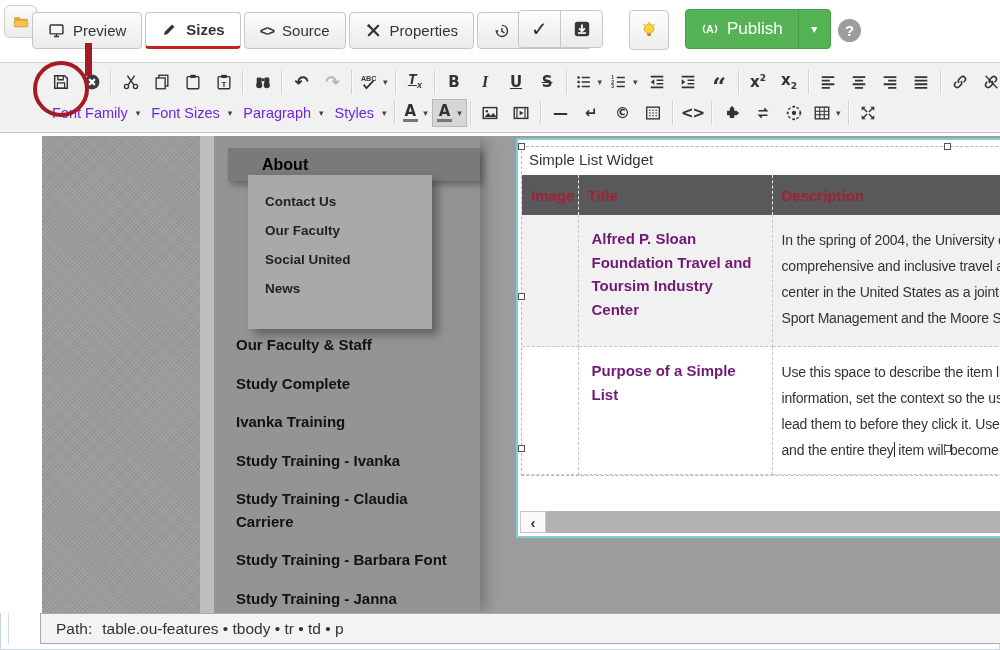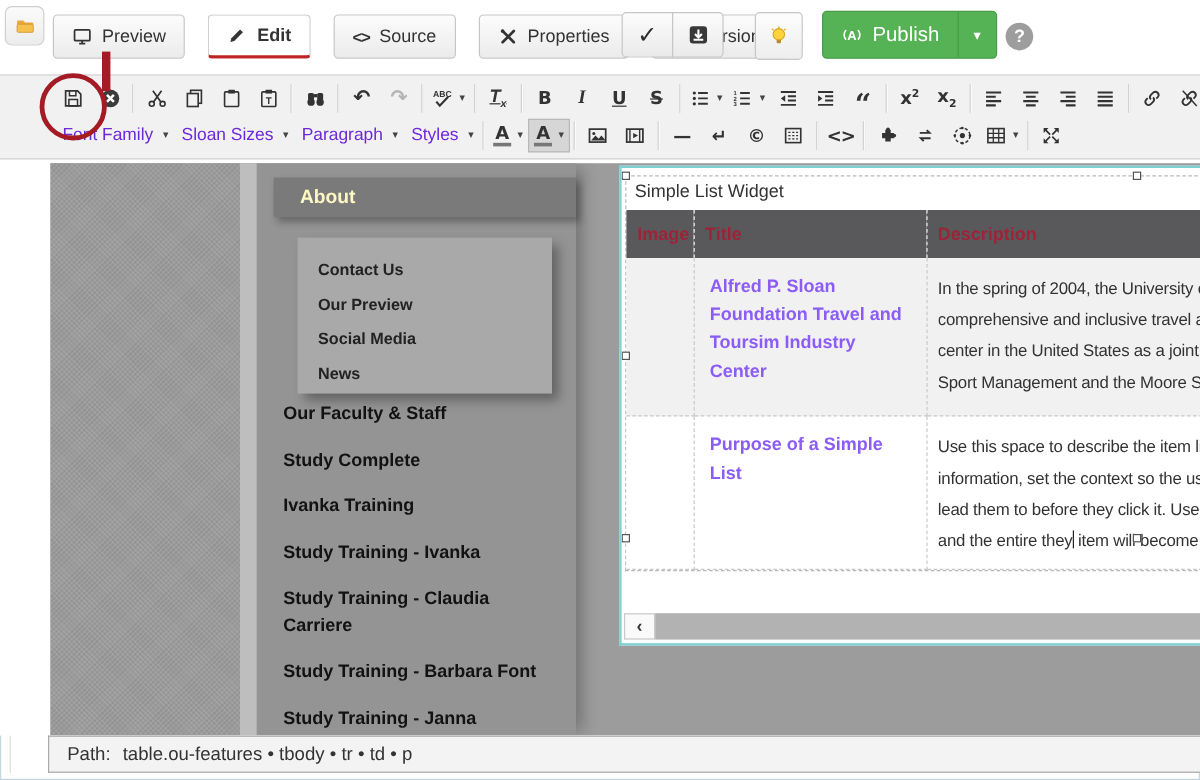--- a/index.html
+++ b/index.html
@@ -3,21 +3,21 @@
 <meta charset="utf-8">
 <style>
   html,body{margin:0;padding:0}
   body{width:1000px;height:650px;position:relative;overflow:hidden;background:#fff;
        font-family:"Liberation Sans",sans-serif;box-shadow:inset 0 0 0 1px #c6d6de}
   
   .topbar{position:absolute;left:0;top:0;width:1000px;height:62px;background:#fff}
   .left-line{position:absolute;left:8px;top:0;width:1px;height:644px;background:#dcdcdc}
   .folder-btn{position:absolute;left:4px;top:5px;width:31px;height:31px;border:1px solid #cfcfcf;
       border-radius:6px;background:linear-gradient(#fbfbfb,#ececec);display:flex;align-items:center;justify-content:center}
-  .tabs{position:absolute;left:44px;top:12px;display:flex;gap:19px}
+  .tabs{position:absolute;left:32px;top:12px;display:flex;gap:3px}
   .tab{height:37px;display:flex;align-items:center;gap:8px;padding:0 15px;border:1px solid #c6c6c6;
       border-radius:4px;background:linear-gradient(#fcfcfc,#ebebeb);font-size:15px;color:#333;box-sizing:border-box;cursor:default}
   .tab.active{background:#fff;font-weight:bold;border-bottom:3px solid #bf2323}
   .tab .ic{width:17px;height:17px}
   .tab .glyph{font-weight:bold;font-size:14px;letter-spacing:-1px}
   .btn-group{position:absolute;left:518px;top:10px;display:flex}
   .action-btn{width:43px;height:38px;border:1px solid #c6c6c6;background:linear-gradient(#fcfcfc,#eaeaea);
       display:flex;align-items:center;justify-content:center;box-sizing:border-box}
   .action-btn:first-child{border-radius:4px 0 0 4px}
   .action-btn:last-child{border-radius:0 4px 4px 0;margin-left:-1px}
@@ -46,56 +46,56 @@
   .tb-btn.disabled .glyph{color:#b5b5b5}
   .tb-label{font-size:14.5px;color:#6d28d9;padding:0 3px;white-space:nowrap}
   .caret{font-size:9px;color:#444;margin-left:2px;font-family:"DejaVu Sans",sans-serif}
   .tb-sep{width:1px;height:24px;background:#d2d2d2;border-right:1px solid #fafafa;margin:0 3px;flex:0 0 auto}
   .ic{width:18px;height:18px;flex:0 0 auto}
   [data-name="undo-button"] .glyph,[data-name="redo-button"] .glyph{font-size:17px;font-weight:bold}
   [data-name="italic-button"] .glyph{font-style:italic;font-family:"Liberation Serif",serif;font-size:16px}
   [data-name="underline-button"] .glyph{text-decoration:underline}
   [data-name="strikethrough-button"] .glyph{text-decoration:line-through}
   [data-name="blockquote-button"] .glyph{font-family:"DejaVu Serif",serif;font-size:24px;line-height:8px;padding-top:10px}
-  [data-name="remove-format-button"] .glyph{font-style:italic;font-family:Liberation Sans, sans-serif;text-decoration:underline}
+  [data-name="remove-format-button"] .glyph{font-style:italic;font-family:Liberation Mono, monospace;text-decoration:underline}
   [data-name="text-color-button"] .glyph,[data-name="background-color-button"] .glyph{border-bottom:3px solid #777;padding:0 2px}
   [data-name="horizontal-rule-button"] .glyph{font-weight:bold}
   [data-name="source-code-button"] .glyph,[data-name="tab-source"] .glyph{letter-spacing:-1px}
   
   .anno-line{position:absolute;left:85px;top:43px;width:7px;height:33px;background:#a41b26;z-index:40}
   .anno-circle{position:absolute;left:33px;top:61px;width:48px;height:48px;border:4px solid #a41b26;border-radius:50%;z-index:40}
   
   .canvas{position:absolute;left:0;top:133px;width:1000px;height:480px;background:#fff;overflow:hidden}
   .page-bg{position:absolute;left:42px;top:3px;width:958px;height:477px;background:#9c9c9c;overflow:hidden}
   .texture{position:absolute;left:0;top:0;width:158px;height:477px;background-color:#9b9b9b;
      background-image:repeating-linear-gradient(45deg,rgba(255,255,255,.08) 0 1px,transparent 1px 3px),
                       repeating-linear-gradient(135deg,rgba(0,0,0,.06) 0 1px,transparent 1px 3px)}
   .strip{position:absolute;left:158px;top:0;width:14px;height:477px;background:#bebebe}
   .navpanel{position:absolute;left:172px;top:0;width:266px;height:477px;background:#949494;
      box-shadow:10px 0 12px -4px rgba(0,0,0,.25)}
   .about-bar{position:absolute;left:14px;top:12px;width:252px;height:33px;background:#7a7a7a;
-     box-shadow:3px 4px 6px rgba(0,0,0,.3);color:#fef9c3;font-weight:bold;font-size:16px;line-height:33px;
-     padding-left:22px;box-sizing:border-box}
-  .submenu{position:absolute;left:34px;top:62px;width:212px;background:#a9a9a9;
-     box-shadow:6px 6px 9px rgba(0,0,0,.35);padding:12px 0 2px;box-sizing:border-box}
+     box-shadow:3px 4px 6px rgba(0,0,0,.3);color:#000000;font-weight:bold;font-size:16px;line-height:33px;
+     padding-left:34px;box-sizing:border-box}
+  .submenu{position:absolute;left:34px;top:39px;width:184px;background:#a9a9a9;
+     box-shadow:6px 6px 9px rgba(0,0,0,.35);padding:12px 0 26px;box-sizing:border-box}
   .submenu-item{font-size:13.5px;font-weight:bold;color:#222;padding:7px 0 7px 17px}
   .navlinks{position:absolute;left:22px;top:198px;width:228px}
   .nav-link{font-size:15px;font-weight:bold;color:#121212;margin-bottom:16px;line-height:1.5}
   
   .white-region{position:absolute;left:474px;top:2px;width:492px;height:400px;background:#fff;
      border:2px solid #7ed0d2;border-right:none;box-sizing:border-box;overflow:hidden}
   .selbox{position:absolute;left:3px;top:6px;width:620px;border:1px dashed #b8b8b8}
   .caption{font-size:15px;color:#333;padding:4px 7px;height:20px}
   table.widget{border-collapse:collapse;table-layout:fixed;width:620px}
   table.widget th{background:#59595b;color:#9e2339;font-size:15px;font-weight:bold;text-align:left;
      padding:10px 0 10px 9px;border-right:1px dashed #ececec;height:20px}
   table.widget td{vertical-align:top;border-right:1px dashed #c8c8c8;border-bottom:1px dashed #c8c8c8}
   tr.row-0 td{background:#f1f1f1;height:119px}
   tr.row-1 td{background:#fff;height:115px}
-  td.cell-title{padding:12px 8px 0 13px;color:#8b5cf6;font-weight:bold;font-size:15px;line-height:1.57}
+  td.cell-title{padding:12px 8px 0 13px;color:#701a75;font-weight:bold;font-size:15px;line-height:1.57}
   td.cell-desc{padding:12px 0 0 9px}
   .desc-line{font-size:14px;line-height:26px;color:#333;white-space:nowrap;overflow:hidden;letter-spacing:-0.2px}
   .caret-i{display:inline-block;width:1px;height:15px;background:#222;vertical-align:-2px}
   .handle{position:absolute;width:7px;height:7px;background:#fff;border:1px solid #555;z-index:5;box-sizing:border-box}
   .h-tl{left:0;top:3px}.h-tc{left:426px;top:3px}.h-ml{left:0;top:153px}.h-bl{left:0;top:305px}.h-bc{left:426px;top:305px}
   .hscroll{position:absolute;left:2px;top:371px;width:488px;height:22px;display:flex}
   .hs-btn{width:26px;height:22px;background:#fafafa;border:1px solid #c9c9c9;box-sizing:border-box;display:flex;
      align-items:center;justify-content:center;font-size:15px;color:#333;font-weight:bold}
   .hs-track{flex:1;background:#b2b2b2}
   
@@ -275,21 +275,21 @@
     <div class="tab" data-name="tab-preview">
       <svg class="ic" data-name="monitor-icon">
           <use href="#sym-monitor"></use>
         </svg>
       <span data-name="tab-label">Preview</span>
     </div>
     <div class="tab active" data-name="tab-edit">
       <svg class="ic" data-name="pencil-icon">
           <use href="#sym-pencil"></use>
         </svg>
-      <span data-name="tab-label">Edit</span>
+      <span data-name="tab-label">Sizes</span>
     </div>
     <div class="tab" data-name="tab-source">
       <span class="glyph" data-name="code-icon">&lt;&gt;</span>
       <span data-name="tab-label">Source</span>
     </div>
     <div class="tab" data-name="tab-properties">
       <svg class="ic" data-name="tools-icon">
           <use href="#sym-tools"></use>
         </svg>
       <span data-name="tab-label">Properties</span>
@@ -467,21 +467,21 @@
           <use href="#sym-unlink"></use>
         </svg>
       </button>
     </div>
   <div class="tb-row r2" data-name="toolbar-row-2">
       <button class="tb-btn" data-name="font-family-button">
         <span class="tb-label" data-name="font-family-label">Font Family</span>
         <span class="caret" data-name="caret-down-icon">▾</span>
       </button>
       <button class="tb-btn" data-name="font-sizes-button">
-        <span class="tb-label" data-name="font-sizes-label">Sloan Sizes</span>
+        <span class="tb-label" data-name="font-sizes-label">Font Sizes</span>
         <span class="caret" data-name="caret-down-icon">▾</span>
       </button>
       <button class="tb-btn" data-name="paragraph-button">
         <span class="tb-label" data-name="paragraph-label">Paragraph</span>
         <span class="caret" data-name="caret-down-icon">▾</span>
       </button>
       <button class="tb-btn" data-name="styles-button">
         <span class="tb-label" data-name="styles-label">Styles</span>
         <span class="caret" data-name="caret-down-icon">▾</span>
       </button>
@@ -561,22 +561,22 @@
 <div class="canvas" data-name="edit-canvas">
   <div class="page-bg" data-name="page-background">
     <div class="texture" data-name="page-texture-column"></div>
     <div class="strip" data-name="page-gutter"></div>
 
     <div class="navpanel" data-name="sidebar-nav-panel">
       <div class="about-bar" data-name="sidebar-about-header">About</div>
       <div class="submenu" data-name="sidebar-submenu">
 
       <div class="submenu-item" data-name="sidebar-submenu-item">Contact Us</div>
-          <div class="submenu-item" data-name="sidebar-submenu-item">Our Preview</div>
-          <div class="submenu-item" data-name="sidebar-submenu-item">Social Media</div>
+          <div class="submenu-item" data-name="sidebar-submenu-item">Our Faculty</div>
+          <div class="submenu-item" data-name="sidebar-submenu-item">Social United</div>
           <div class="submenu-item" data-name="sidebar-submenu-item">News</div>
         </div>
       <div class="navlinks" data-name="sidebar-links">
 
       <div class="nav-link" data-name="sidebar-link">Our Faculty &amp; Staff</div>
           <div class="nav-link" data-name="sidebar-link">Study Complete</div>
           <div class="nav-link" data-name="sidebar-link">Ivanka Training</div>
           <div class="nav-link" data-name="sidebar-link">Study Training - Ivanka</div>
           <div class="nav-link" data-name="sidebar-link">Study Training - Claudia Carriere</div>
           <div class="nav-link" data-name="sidebar-link">Study Training - Barbara Font</div>

